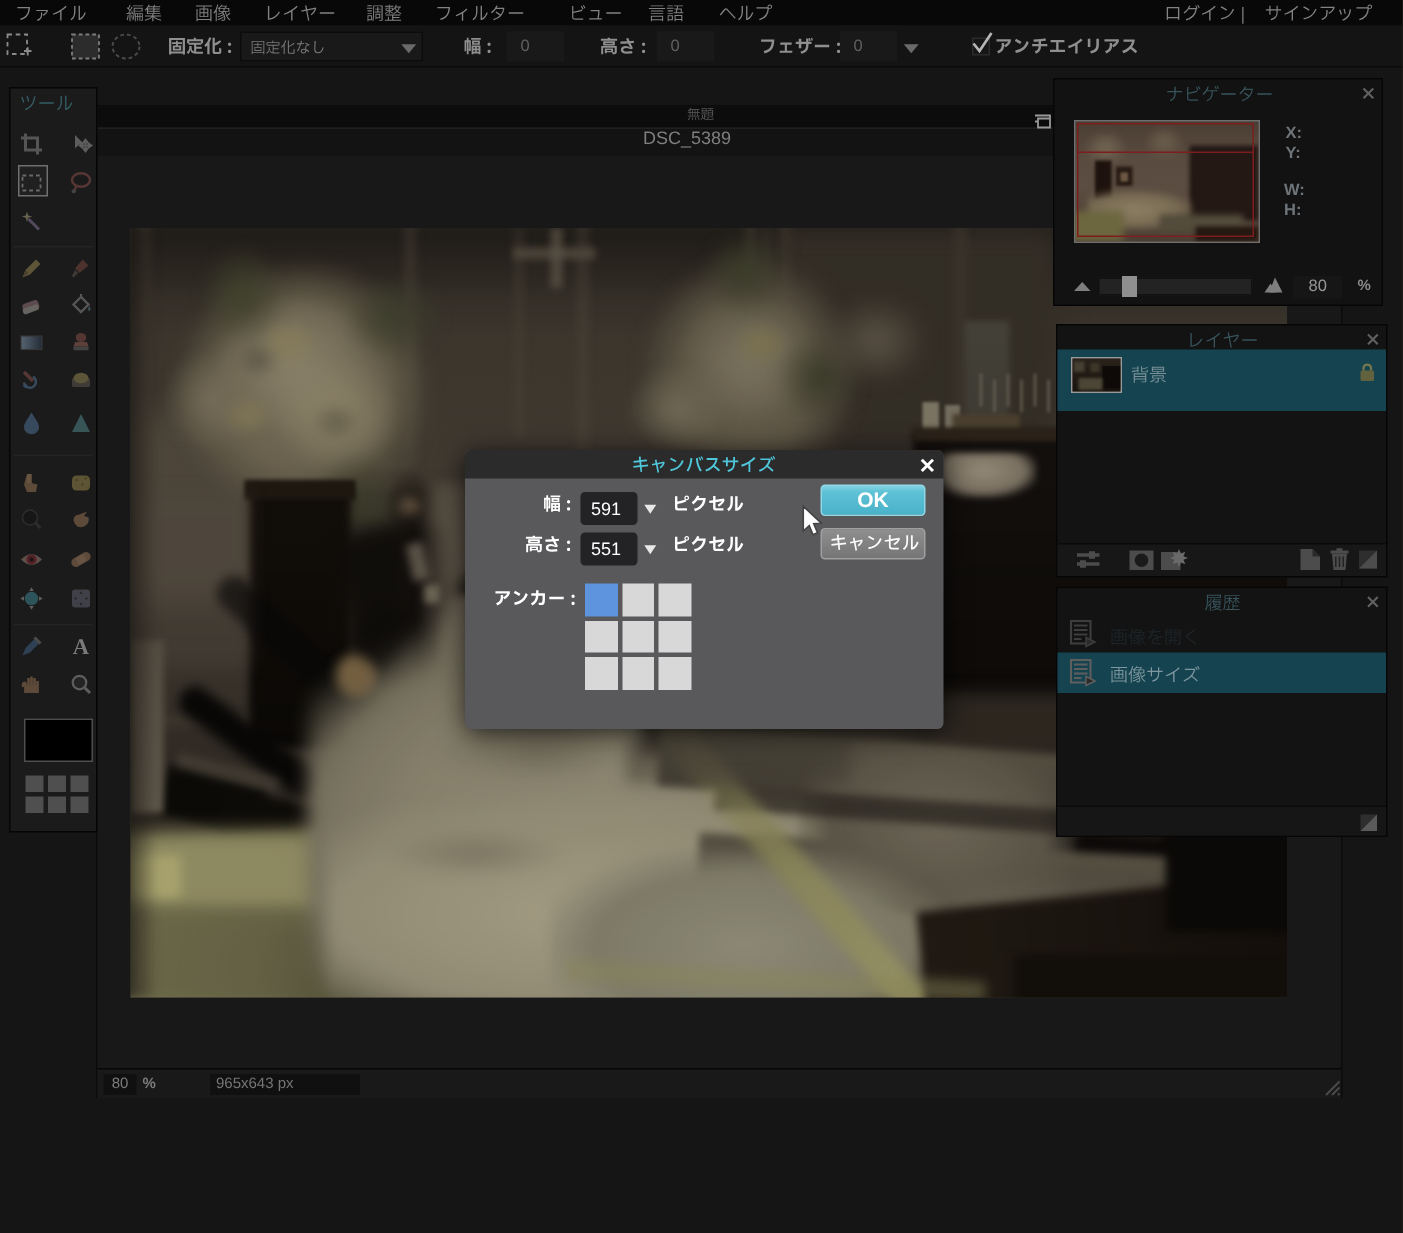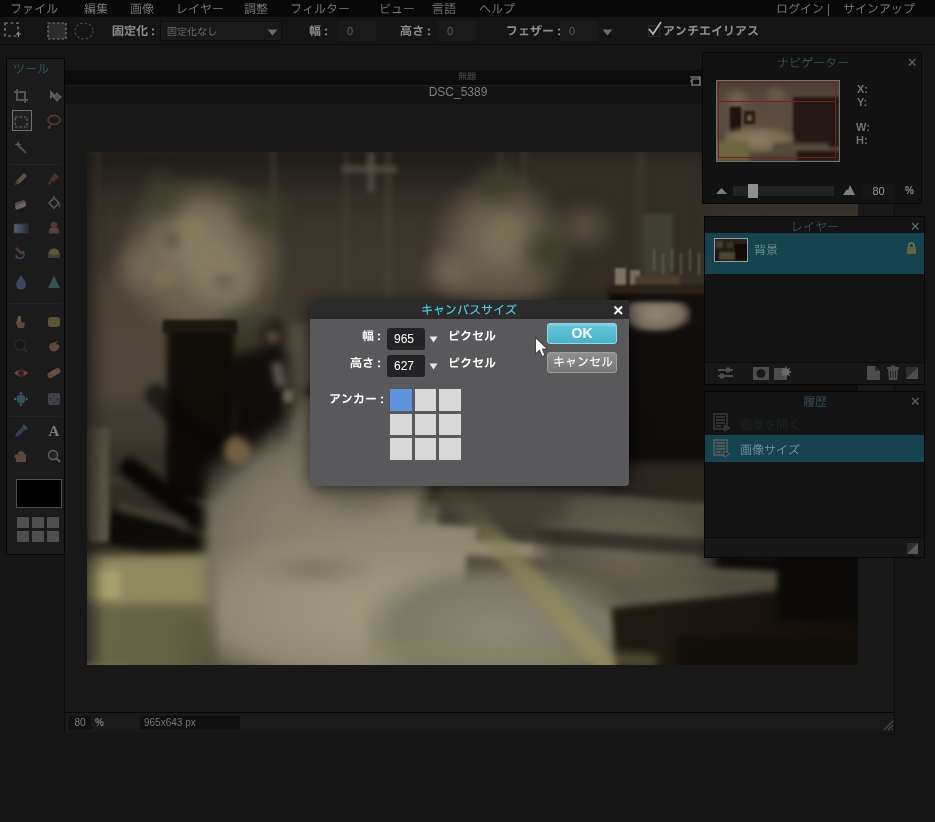--- a/index.html
+++ b/index.html
@@ -453,31 +453,31 @@
 <div class="ab" style="left:0;top:0;width:319px;height:19px;background:#2b2b2b;border-radius:4px 4px 0 0"></div>
 <svg style="position:absolute;left:111.0px;top:2.5px;overflow:visible" width="96" height="18">
       <path transform="translate(0,11.2)" d="M11.0 -4.6 11.1 -3.4 6.8 -2.9 7.1 0.3 6.0 0.5 5.6 -2.8 1.4 -2.4 1.2 -3.6 5.5 -4.0 5.3 -6.1 1.4 -5.7 1.3 -6.9 5.1 -7.3 4.9 -9.7 6.1 -9.8 6.3 -7.5 10.2 -7.8 10.3 -6.7 6.5 -6.3 6.7 -4.1Z M21.8 -6.6 22.1 -5.6Q21.8 -4.5 21.1 -3.6Q20.5 -2.7 19.4 -1.9L18.7 -2.8Q19.5 -3.4 20.1 -4.0Q20.6 -4.6 20.9 -5.3L17.4 -4.5L18.4 0.7L17.3 0.9L16.3 -4.3L13.8 -3.8L13.6 -4.9L16.0 -5.4L15.6 -7.6L16.7 -7.8L17.1 -5.6Z M29.3 -6.0Q27.6 -7.1 25.7 -8.0L26.3 -9.1Q28.2 -8.2 30.0 -7.0ZM25.8 -1.3Q27.9 -1.7 29.4 -2.4Q30.9 -3.2 31.9 -4.4Q32.9 -5.7 33.7 -7.6L34.8 -6.9Q34.0 -4.9 32.8 -3.5Q31.7 -2.2 30.1 -1.3Q28.4 -0.5 26.2 -0.0Z M47.1 -7.7Q46.5 -9.0 46.0 -9.7L46.8 -10.1Q47.5 -9.1 47.9 -8.0ZM45.7 -7.1Q45.2 -8.2 44.6 -9.2L45.4 -9.5Q46.1 -8.4 46.5 -7.5ZM36.7 -0.5Q37.9 -2.2 38.5 -4.2Q39.1 -6.1 39.3 -8.8L40.6 -8.7Q40.4 -5.9 39.7 -3.8Q39.1 -1.7 37.8 0.2ZM44.2 -8.8Q44.4 -6.2 45.0 -4.2Q45.7 -2.3 46.9 -0.5L45.7 0.2Q44.5 -1.7 43.8 -3.8Q43.1 -5.9 42.9 -8.7Z M59.0 -0.8 58.2 0.1Q56.5 -1.5 54.7 -2.9Q52.7 -0.9 49.8 0.2L49.2 -1.0Q52.0 -2.0 53.7 -3.7Q55.4 -5.4 56.0 -7.6H50.1V-8.8H57.4Q57.4 -8.1 57.1 -7.1Q56.7 -5.4 55.5 -3.8Q57.3 -2.5 59.0 -0.8Z M71.2 -7.2V-6.1H69.0V-5.3Q69.0 -3.7 68.5 -2.6Q68.0 -1.4 67.0 -0.7Q66.0 -0.0 64.5 0.4L63.9 -0.7Q65.4 -1.1 66.2 -1.7Q67.0 -2.2 67.4 -3.1Q67.8 -4.0 67.8 -5.3V-6.1H64.2V-3.3H63.0V-6.1H60.8V-7.2H63.0V-9.4H64.2V-7.2H67.8V-9.5H69.0V-7.2Z M82.6 -8.6Q81.1 -7.1 79.2 -5.9V0.4H78.0V-5.1Q75.9 -3.9 73.6 -3.1L73.1 -4.3Q75.5 -5.1 77.8 -6.4Q80.1 -7.8 81.7 -9.5Z M94.8 -10.2Q95.4 -9.2 95.8 -8.2L95.1 -7.9Q94.6 -9.0 94.0 -9.9ZM93.7 -7.3Q93.3 -8.3 92.6 -9.4L93.4 -9.7Q94.1 -8.6 94.5 -7.6ZM91.1 -3.7Q93.0 -2.3 94.7 -0.7L93.9 0.3Q92.1 -1.5 90.3 -2.8Q88.4 -0.9 85.5 0.3L84.9 -0.9Q87.7 -1.9 89.3 -3.6Q91.0 -5.3 91.5 -7.5H85.9V-8.6H92.9Q92.9 -7.9 92.7 -7.0Q92.2 -5.2 91.1 -3.7Z" fill="#4fc6da"></path>
     </svg>
 <svg class="ab" style="left:303px;top:5px" width="11" height="11">
       <path d="M1.5 1.5 L9 9 M9 1.5 L1.5 9" stroke="#fff" stroke-width="2"></path>
     </svg>
 <svg style="position:absolute;left:52.4px;top:29.0px;overflow:visible" width="19" height="18">
       <path transform="translate(0,11.2)" d="M3.4 -10.1V-8.4H4.9V-2.1Q4.9 -1.6 4.7 -1.4Q4.5 -1.2 4.0 -1.2H3.7L3.4 -2.6V1.0H2.2V-7.1H1.8V-1.1H0.7V-8.4H2.2V-10.1ZM5.1 -8.7V-9.8H11.5V-8.7ZM5.7 -5.3V-8.2H10.9V-5.3ZM6.9 -6.4H9.7V-7.1H6.9ZM3.8 -2.6V-7.1H3.4V-2.6ZM6.6 1.0H5.4V-4.8H11.3V1.0H10.1V0.4H6.6ZM7.7 -2.8V-3.7H6.6V-2.8ZM8.8 -2.8H10.1V-3.7H8.8ZM7.7 -1.7H6.6V-0.7H7.7ZM8.8 -1.7V-0.7H10.1V-1.7Z M16.0 -5.6V-5.8Q16.0 -6.2 16.3 -6.5Q16.5 -6.8 17.1 -6.8Q17.6 -6.8 17.8 -6.5Q18.1 -6.2 18.1 -5.8V-5.6Q18.1 -5.1 17.8 -4.9Q17.6 -4.6 17.1 -4.6Q16.5 -4.6 16.3 -4.9Q16.0 -5.1 16.0 -5.6ZM16.0 -0.8V-1.1Q16.0 -1.5 16.3 -1.8Q16.5 -2.0 17.1 -2.0Q17.6 -2.0 17.8 -1.8Q18.1 -1.5 18.1 -1.1V-0.8Q18.1 -0.4 17.8 -0.1Q17.6 0.1 17.1 0.1Q16.5 0.1 16.3 -0.1Q16.0 -0.4 16.0 -0.8Z" fill="#fff"></path>
     </svg>
-<div class="ab" style="left:77px;top:28px;width:38px;height:22px;background:#232325;border-radius:3px;color:#fff;font-size:12px;line-height:22px;padding-left:7px">965</div>
+<div class="ab" style="left:77px;top:28px;width:38px;height:22px;background:#232325;border-radius:3px;color:#fff;font-size:12px;line-height:22px;padding-left:7px">591</div>
 <svg class="ab" style="left:119px;top:36px" width="9" height="7">
       <path d="M0.5 0.5 L8.5 0.5 L4.5 6.5 Z" fill="#e8e8e8"></path>
     </svg>
 <svg style="position:absolute;left:138.0px;top:29.0px;overflow:visible" width="48" height="18">
       <path transform="translate(0,11.2)" d="M9.8 -6.7Q9.4 -6.7 9.1 -6.9L9.5 -5.8Q6.9 -4.7 3.6 -4.2V-2.0Q3.6 -1.6 3.8 -1.5Q3.9 -1.3 4.3 -1.3H10.0V0.2H4.4Q3.5 0.2 3.0 0.0Q2.4 -0.2 2.2 -0.7Q2.0 -1.2 2.0 -2.0V-9.3H3.6V-5.8Q4.7 -6.0 6.0 -6.3Q7.3 -6.7 8.7 -7.2Q8.2 -7.6 8.2 -8.3Q8.2 -8.9 8.7 -9.4Q9.1 -9.8 9.8 -9.8Q10.5 -9.8 11.0 -9.4Q11.4 -8.9 11.4 -8.3Q11.4 -7.6 11.0 -7.2Q10.5 -6.7 9.8 -6.7ZM9.1 -8.1Q9.1 -7.9 9.3 -7.7Q9.5 -7.5 9.8 -7.5Q10.2 -7.5 10.3 -7.7Q10.5 -7.9 10.5 -8.1V-8.4Q10.5 -8.7 10.3 -8.8Q10.2 -9.0 9.8 -9.0Q9.5 -9.0 9.3 -8.8Q9.1 -8.7 9.1 -8.4Z M22.5 -8.2Q22.4 -6.0 21.6 -4.2Q20.7 -2.4 19.1 -1.2Q17.5 -0.0 15.4 0.6L14.6 -1.0Q17.2 -1.6 18.7 -3.1Q20.2 -4.5 20.7 -6.7H16.9Q16.4 -5.9 15.8 -5.3Q15.1 -4.6 14.2 -3.9L13.1 -5.3Q14.4 -6.1 15.3 -7.3Q16.2 -8.4 16.7 -9.8L18.3 -9.4Q18.0 -8.7 17.7 -8.2Z M29.0 -2.1Q29.0 -1.7 29.1 -1.5Q29.3 -1.3 29.7 -1.3H34.3V0.2H29.7Q28.8 0.2 28.3 0.0Q27.8 -0.2 27.6 -0.7Q27.4 -1.2 27.4 -2.0V-5.1L25.0 -4.8L24.7 -6.3L27.4 -6.7V-9.5H29.0V-7.0L34.7 -7.9L35.0 -6.4Q34.6 -5.3 33.6 -4.3Q32.7 -3.3 31.3 -2.4L30.4 -3.7Q32.5 -4.9 33.3 -6.1L29.0 -5.4Z M47.5 -4.6Q47.0 -2.9 46.0 -1.6Q45.0 -0.2 43.6 0.3H42.1L42.1 -9.4H43.7V-1.5Q44.4 -2.1 45.0 -3.0Q45.6 -3.8 46.1 -5.4ZM39.0 -9.3H40.6V-5.8Q40.6 -3.4 39.9 -1.9Q39.2 -0.5 37.8 0.6L36.7 -0.8Q37.9 -1.6 38.5 -2.7Q39.0 -3.9 39.0 -5.7Z" fill="#fff"></path>
     </svg>
 <svg style="position:absolute;left:40.4px;top:56.0px;overflow:visible" width="31" height="18">
       <path transform="translate(0,11.2)" d="M6.7 -10.1V-9.3H11.4V-8.1H0.6V-9.3H5.1V-10.1ZM2.1 -4.9V-7.7H9.9V-4.9ZM3.6 -6.0H8.4V-6.6H3.6ZM0.8 1.0V-4.5H11.2V-0.7Q11.2 0.1 10.8 0.5Q10.5 0.9 9.6 0.9H8.4L8.1 -0.3H4.5V0.3H3.2V-2.9H8.7V-0.4H9.8V-3.4H2.1V1.0ZM4.5 -1.2H7.4V-1.9H4.5Z M15.5 -2.0Q15.5 -1.4 16.2 -1.1Q16.8 -0.9 18.3 -0.9Q19.1 -0.9 19.9 -1.0Q20.7 -1.0 21.4 -1.2L21.6 0.3Q20.9 0.4 20.0 0.5Q19.0 0.6 18.2 0.6Q15.9 0.6 14.9 -0.1Q13.9 -0.7 13.9 -2.1Q13.9 -3.3 14.8 -3.9Q15.6 -4.6 17.2 -4.6Q18.2 -4.6 18.9 -4.2Q19.6 -3.9 20.2 -3.2L20.3 -3.3Q19.4 -4.8 18.7 -6.2Q17.5 -6.2 16.4 -6.1Q15.3 -6.1 13.6 -6.1V-7.6Q16.3 -7.6 18.1 -7.7Q17.8 -8.4 17.4 -9.5L18.9 -9.9Q19.4 -8.6 19.7 -7.8Q21.0 -7.9 22.5 -8.1L22.7 -6.7Q21.7 -6.5 20.3 -6.3Q20.9 -5.1 22.0 -3.0L20.8 -2.3Q20.0 -2.7 19.2 -2.9Q18.3 -3.2 17.5 -3.2Q16.5 -3.2 16.0 -2.9Q15.5 -2.6 15.5 -2.0Z M28.0 -5.6V-5.8Q28.0 -6.2 28.3 -6.5Q28.5 -6.8 29.1 -6.8Q29.6 -6.8 29.8 -6.5Q30.1 -6.2 30.1 -5.8V-5.6Q30.1 -5.1 29.8 -4.9Q29.6 -4.6 29.1 -4.6Q28.5 -4.6 28.3 -4.9Q28.0 -5.1 28.0 -5.6ZM28.0 -0.8V-1.1Q28.0 -1.5 28.3 -1.8Q28.5 -2.0 29.1 -2.0Q29.6 -2.0 29.8 -1.8Q30.1 -1.5 30.1 -1.1V-0.8Q30.1 -0.4 29.8 -0.1Q29.6 0.1 29.1 0.1Q28.5 0.1 28.3 -0.1Q28.0 -0.4 28.0 -0.8Z" fill="#fff"></path>
     </svg>
-<div class="ab" style="left:77px;top:55px;width:38px;height:22px;background:#232325;border-radius:3px;color:#fff;font-size:12px;line-height:22px;padding-left:7px">627</div>
+<div class="ab" style="left:77px;top:55px;width:38px;height:22px;background:#232325;border-radius:3px;color:#fff;font-size:12px;line-height:22px;padding-left:7px">551</div>
 <svg class="ab" style="left:119px;top:63px" width="9" height="7">
       <path d="M0.5 0.5 L8.5 0.5 L4.5 6.5 Z" fill="#e8e8e8"></path>
     </svg>
 <svg style="position:absolute;left:138.0px;top:56.0px;overflow:visible" width="48" height="18">
       <path transform="translate(0,11.2)" d="M9.8 -6.7Q9.4 -6.7 9.1 -6.9L9.5 -5.8Q6.9 -4.7 3.6 -4.2V-2.0Q3.6 -1.6 3.8 -1.5Q3.9 -1.3 4.3 -1.3H10.0V0.2H4.4Q3.5 0.2 3.0 0.0Q2.4 -0.2 2.2 -0.7Q2.0 -1.2 2.0 -2.0V-9.3H3.6V-5.8Q4.7 -6.0 6.0 -6.3Q7.3 -6.7 8.7 -7.2Q8.2 -7.6 8.2 -8.3Q8.2 -8.9 8.7 -9.4Q9.1 -9.8 9.8 -9.8Q10.5 -9.8 11.0 -9.4Q11.4 -8.9 11.4 -8.3Q11.4 -7.6 11.0 -7.2Q10.5 -6.7 9.8 -6.7ZM9.1 -8.1Q9.1 -7.9 9.3 -7.7Q9.5 -7.5 9.8 -7.5Q10.2 -7.5 10.3 -7.7Q10.5 -7.9 10.5 -8.1V-8.4Q10.5 -8.7 10.3 -8.8Q10.2 -9.0 9.8 -9.0Q9.5 -9.0 9.3 -8.8Q9.1 -8.7 9.1 -8.4Z M22.5 -8.2Q22.4 -6.0 21.6 -4.2Q20.7 -2.4 19.1 -1.2Q17.5 -0.0 15.4 0.6L14.6 -1.0Q17.2 -1.6 18.7 -3.1Q20.2 -4.5 20.7 -6.7H16.9Q16.4 -5.9 15.8 -5.3Q15.1 -4.6 14.2 -3.9L13.1 -5.3Q14.4 -6.1 15.3 -7.3Q16.2 -8.4 16.7 -9.8L18.3 -9.4Q18.0 -8.7 17.7 -8.2Z M29.0 -2.1Q29.0 -1.7 29.1 -1.5Q29.3 -1.3 29.7 -1.3H34.3V0.2H29.7Q28.8 0.2 28.3 0.0Q27.8 -0.2 27.6 -0.7Q27.4 -1.2 27.4 -2.0V-5.1L25.0 -4.8L24.7 -6.3L27.4 -6.7V-9.5H29.0V-7.0L34.7 -7.9L35.0 -6.4Q34.6 -5.3 33.6 -4.3Q32.7 -3.3 31.3 -2.4L30.4 -3.7Q32.5 -4.9 33.3 -6.1L29.0 -5.4Z M47.5 -4.6Q47.0 -2.9 46.0 -1.6Q45.0 -0.2 43.6 0.3H42.1L42.1 -9.4H43.7V-1.5Q44.4 -2.1 45.0 -3.0Q45.6 -3.8 46.1 -5.4ZM39.0 -9.3H40.6V-5.8Q40.6 -3.4 39.9 -1.9Q39.2 -0.5 37.8 0.6L36.7 -0.8Q37.9 -1.6 38.5 -2.7Q39.0 -3.9 39.0 -5.7Z" fill="#fff"></path>
     </svg>
 <svg style="position:absolute;left:18.9px;top:92.0px;overflow:visible" width="55" height="18">
       <path transform="translate(0,11.2)" d="M1.3 -9.0H10.9V-7.6Q10.4 -6.4 9.5 -5.4Q8.6 -4.4 7.3 -3.7L6.4 -4.8Q6.4 -3.5 6.0 -2.5Q5.5 -1.5 4.7 -0.8Q3.9 -0.1 2.6 0.4L1.7 -1.0Q2.8 -1.5 3.5 -2.0Q4.1 -2.5 4.4 -3.2Q4.8 -3.9 4.8 -5.0V-6.5H6.4V-5.1Q7.3 -5.5 8.1 -6.2Q8.8 -6.8 9.2 -7.5H1.3Z M17.1 -5.8Q15.5 -6.9 13.5 -7.8L14.4 -9.3Q15.2 -8.9 16.2 -8.4Q17.1 -7.8 18.0 -7.3ZM13.8 -1.6Q15.9 -2.0 17.3 -2.7Q18.7 -3.4 19.7 -4.6Q20.7 -5.9 21.5 -7.8L22.9 -6.8Q22.1 -4.8 21.0 -3.5Q19.8 -2.1 18.2 -1.2Q16.5 -0.3 14.2 0.1Z M30.0 -7.7H34.3V-6.7Q34.3 -5.0 34.3 -3.6Q34.2 -2.2 34.1 -1.5Q33.9 -0.6 33.4 -0.2Q32.9 0.2 31.9 0.2H30.3L30.0 -1.4H31.6Q32.1 -1.4 32.3 -1.5Q32.5 -1.7 32.5 -2.2Q32.6 -2.7 32.7 -3.8Q32.7 -4.9 32.7 -5.8V-6.1H30.0Q29.7 -3.7 28.8 -2.2Q27.8 -0.6 25.9 0.5L24.9 -0.9Q26.0 -1.5 26.7 -2.2Q27.4 -2.9 27.8 -3.9Q28.2 -4.8 28.3 -6.1H25.2V-7.7H28.4V-9.7H30.0Z M46.8 -3.7H37.2V-5.4H46.8Z M52.0 -5.6V-5.8Q52.0 -6.2 52.3 -6.5Q52.5 -6.8 53.1 -6.8Q53.6 -6.8 53.8 -6.5Q54.1 -6.2 54.1 -5.8V-5.6Q54.1 -5.1 53.8 -4.9Q53.6 -4.6 53.1 -4.6Q52.5 -4.6 52.3 -4.9Q52.0 -5.1 52.0 -5.6ZM52.0 -0.8V-1.1Q52.0 -1.5 52.3 -1.8Q52.5 -2.0 53.1 -2.0Q53.6 -2.0 53.8 -1.8Q54.1 -1.5 54.1 -1.1V-0.8Q54.1 -0.4 53.8 -0.1Q53.6 0.1 53.1 0.1Q52.5 0.1 52.3 -0.1Q52.0 -0.4 52.0 -0.8Z" fill="#fff"></path>
     </svg>
 <div class="ab" style="left:80px;top:89px;width:21.5px;height:21.5px;background:#5e93de"></div>

